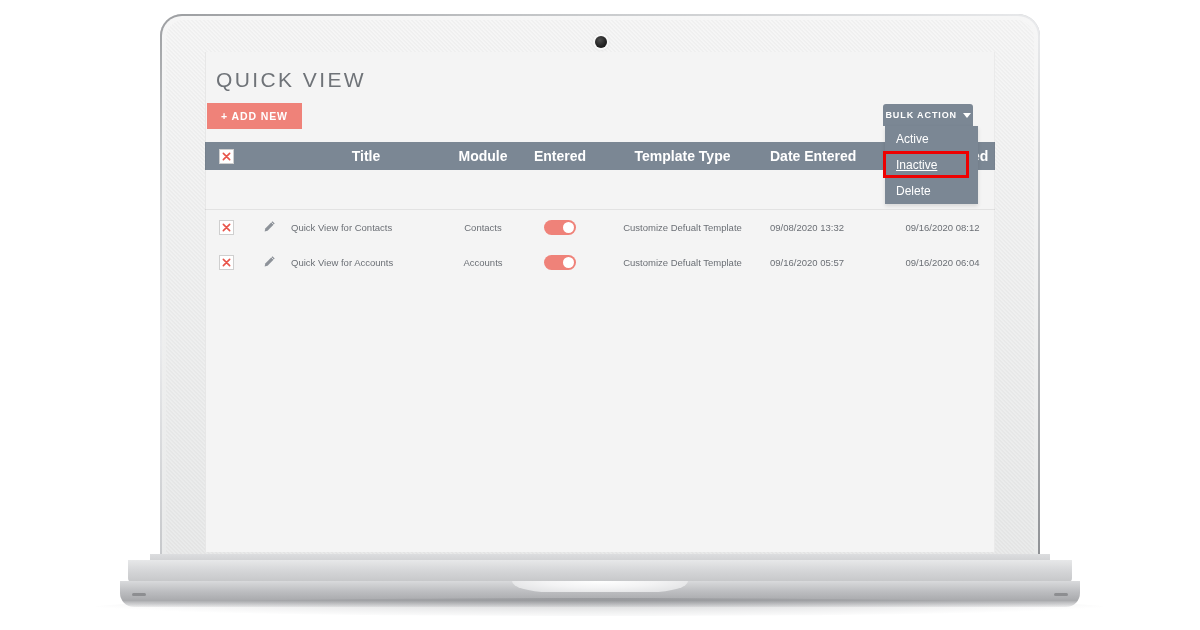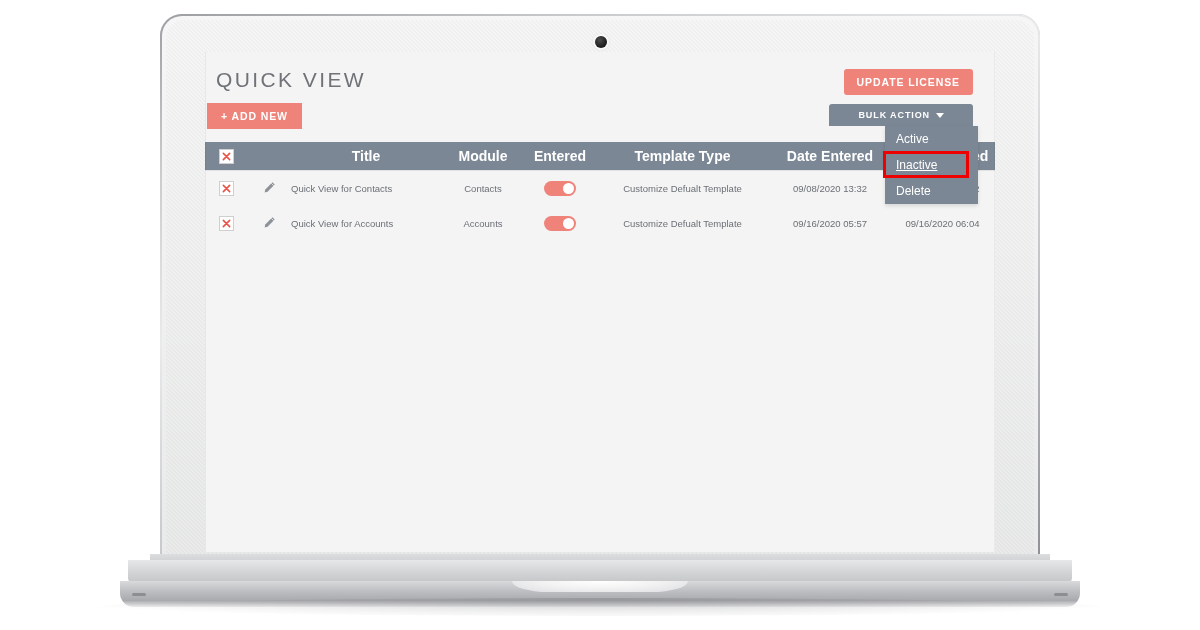--- a/index.html
+++ b/index.html
@@ -199,21 +199,21 @@
   }
 
   .btn-bulk-action {
     position: absolute;
     right: 22px;
     top: 52px;
     background: #7b8794;
     color: #ffffff;
     border: none;
     border-radius: 3px 3px 0 0;
-    padding: 6px 29px;
+    padding: 6px 2px;
     font-size: 9px;
     font-weight: 700;
     letter-spacing: 0.9px;
     cursor: pointer;
     display: flex;
     align-items: center;
     gap: 6px;
     font-family: "Liberation Sans", sans-serif;
     text-align: right;
   }
@@ -278,29 +278,29 @@
   }
   .trow {
     display: flex;
     align-items: center;
     height: 35px;
     background: #f4f4f4;
     color: #6b6f75;
     font-size: 9.5px;
     font-family: "Liberation Sans", sans-serif;
   }
-  .trow.first { border-top: 1px solid #e2e2e2; }
+  .trow.first { border-top: 1px solid #e2e2e2; margin-top: 39px; }
 
   .c-check   { width: 42px; flex: 0 0 42px; text-align: center; }
   .c-edit    { width: 44px; flex: 0 0 44px; text-align: center; }
   .c-title   { width: 150px; flex: 0 0 150px; }
   .c-module  { width: 84px; flex: 0 0 84px; text-align: center; }
   .c-status  { width: 70px; flex: 0 0 70px; text-align: center; }
   .c-type    { width: 175px; flex: 0 0 175px; text-align: center; }
-  .c-entered { width: 120px; flex: 0 0 120px; text-align: center; }
+  .c-entered { width: 120px; flex: 0 0 120px; }
   .c-modif   { width: 105px; flex: 0 0 105px; text-align: center; }
 
   .thead .c-title { text-align: center; padding-left: 0; }
 
   .xbox {
     display: inline-flex;
     align-items: center;
     justify-content: center;
     width: 13px; height: 13px;
     border: 1px solid #cfcfcf;
@@ -340,21 +340,20 @@
   <div class="lid"></div>
   <div class="lid-outer-edge"></div>
   <div class="bezel-hatch"></div>
   <div class="webcam"></div>
 
   <div class="screen">
     <div class="app">
 
       <div class="page-title">QUICK VIEW</div>
 
-      <button class="btn-update-license">UPDATE LICENSE</button>
 
       <button class="btn-add-new">+ ADD NEW</button>
 
       <button class="btn-bulk-action">
         <span>BULK ACTION</span>
         <span class="caret-down"></span>
       </button>
 
       <div class="table">
 

